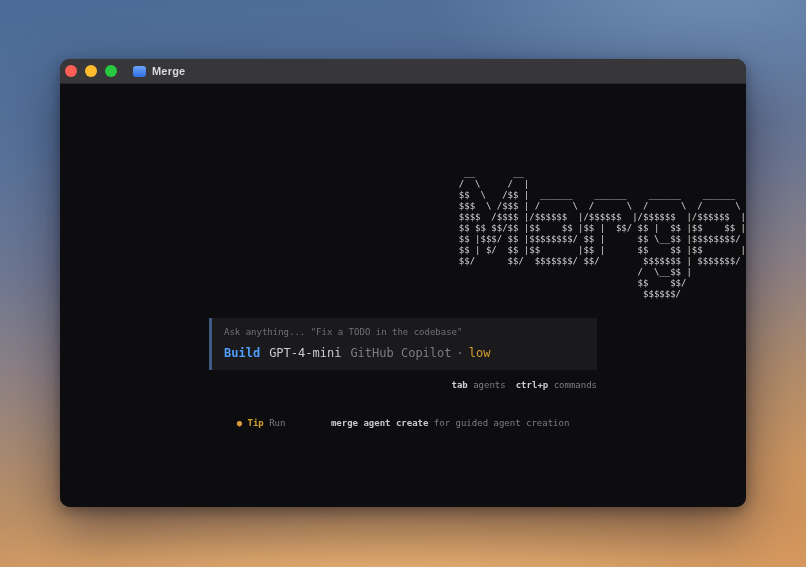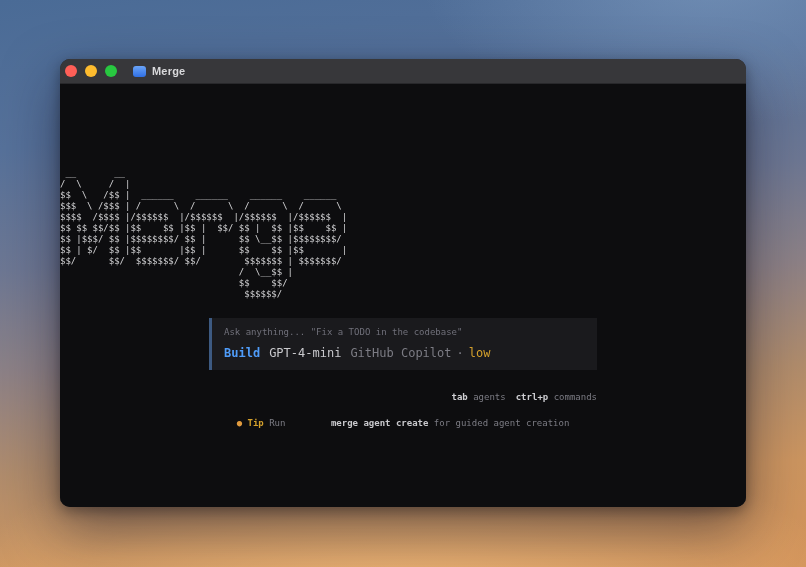--- a/index.html
+++ b/index.html
@@ -66,21 +66,21 @@
     height: 423px;
     background: #0d0d0f;
     font-family: "DejaVu Sans Mono", monospace;
   }
   .ascii-wrap {
     position: absolute;
     top: 84px;
     left: 0;
     right: 0;
     display: flex;
-    justify-content: flex-start;
+    justify-content: flex-end;
   }
   pre.ascii {
     margin: 0;
     font-family: "DejaVu Sans Mono", monospace;
     font-size: 9px;
     line-height: 11px;
     color: #d6d6d8;
     white-space: pre;
   }
   .prompt-box {
@@ -110,21 +110,21 @@
     gap: 9px;
     white-space: pre;
   }
   .mode-label      { color: #4f9cf9; font-weight: 700; }
   .model-label     { color: #c9c9cd; }
   .provider-label  { color: #7c7c84; }
   .meta-sep        { color: #7c7c84; margin: 0 -4px; }
   .reasoning-label { color: #d4a02c; font-weight: 400; }
   .hints {
     position: absolute;
-    top: 308px;
+    top: 296px;
     left: 50%;
     transform: translateX(-50%);
     width: 388px;
     text-align: right;
     font-size: 9px;
     line-height: 11px;
     white-space: pre;
   }
   .hint-group { display: inline; }
   .hint-group + .hint-group { margin-left: 10px; }

